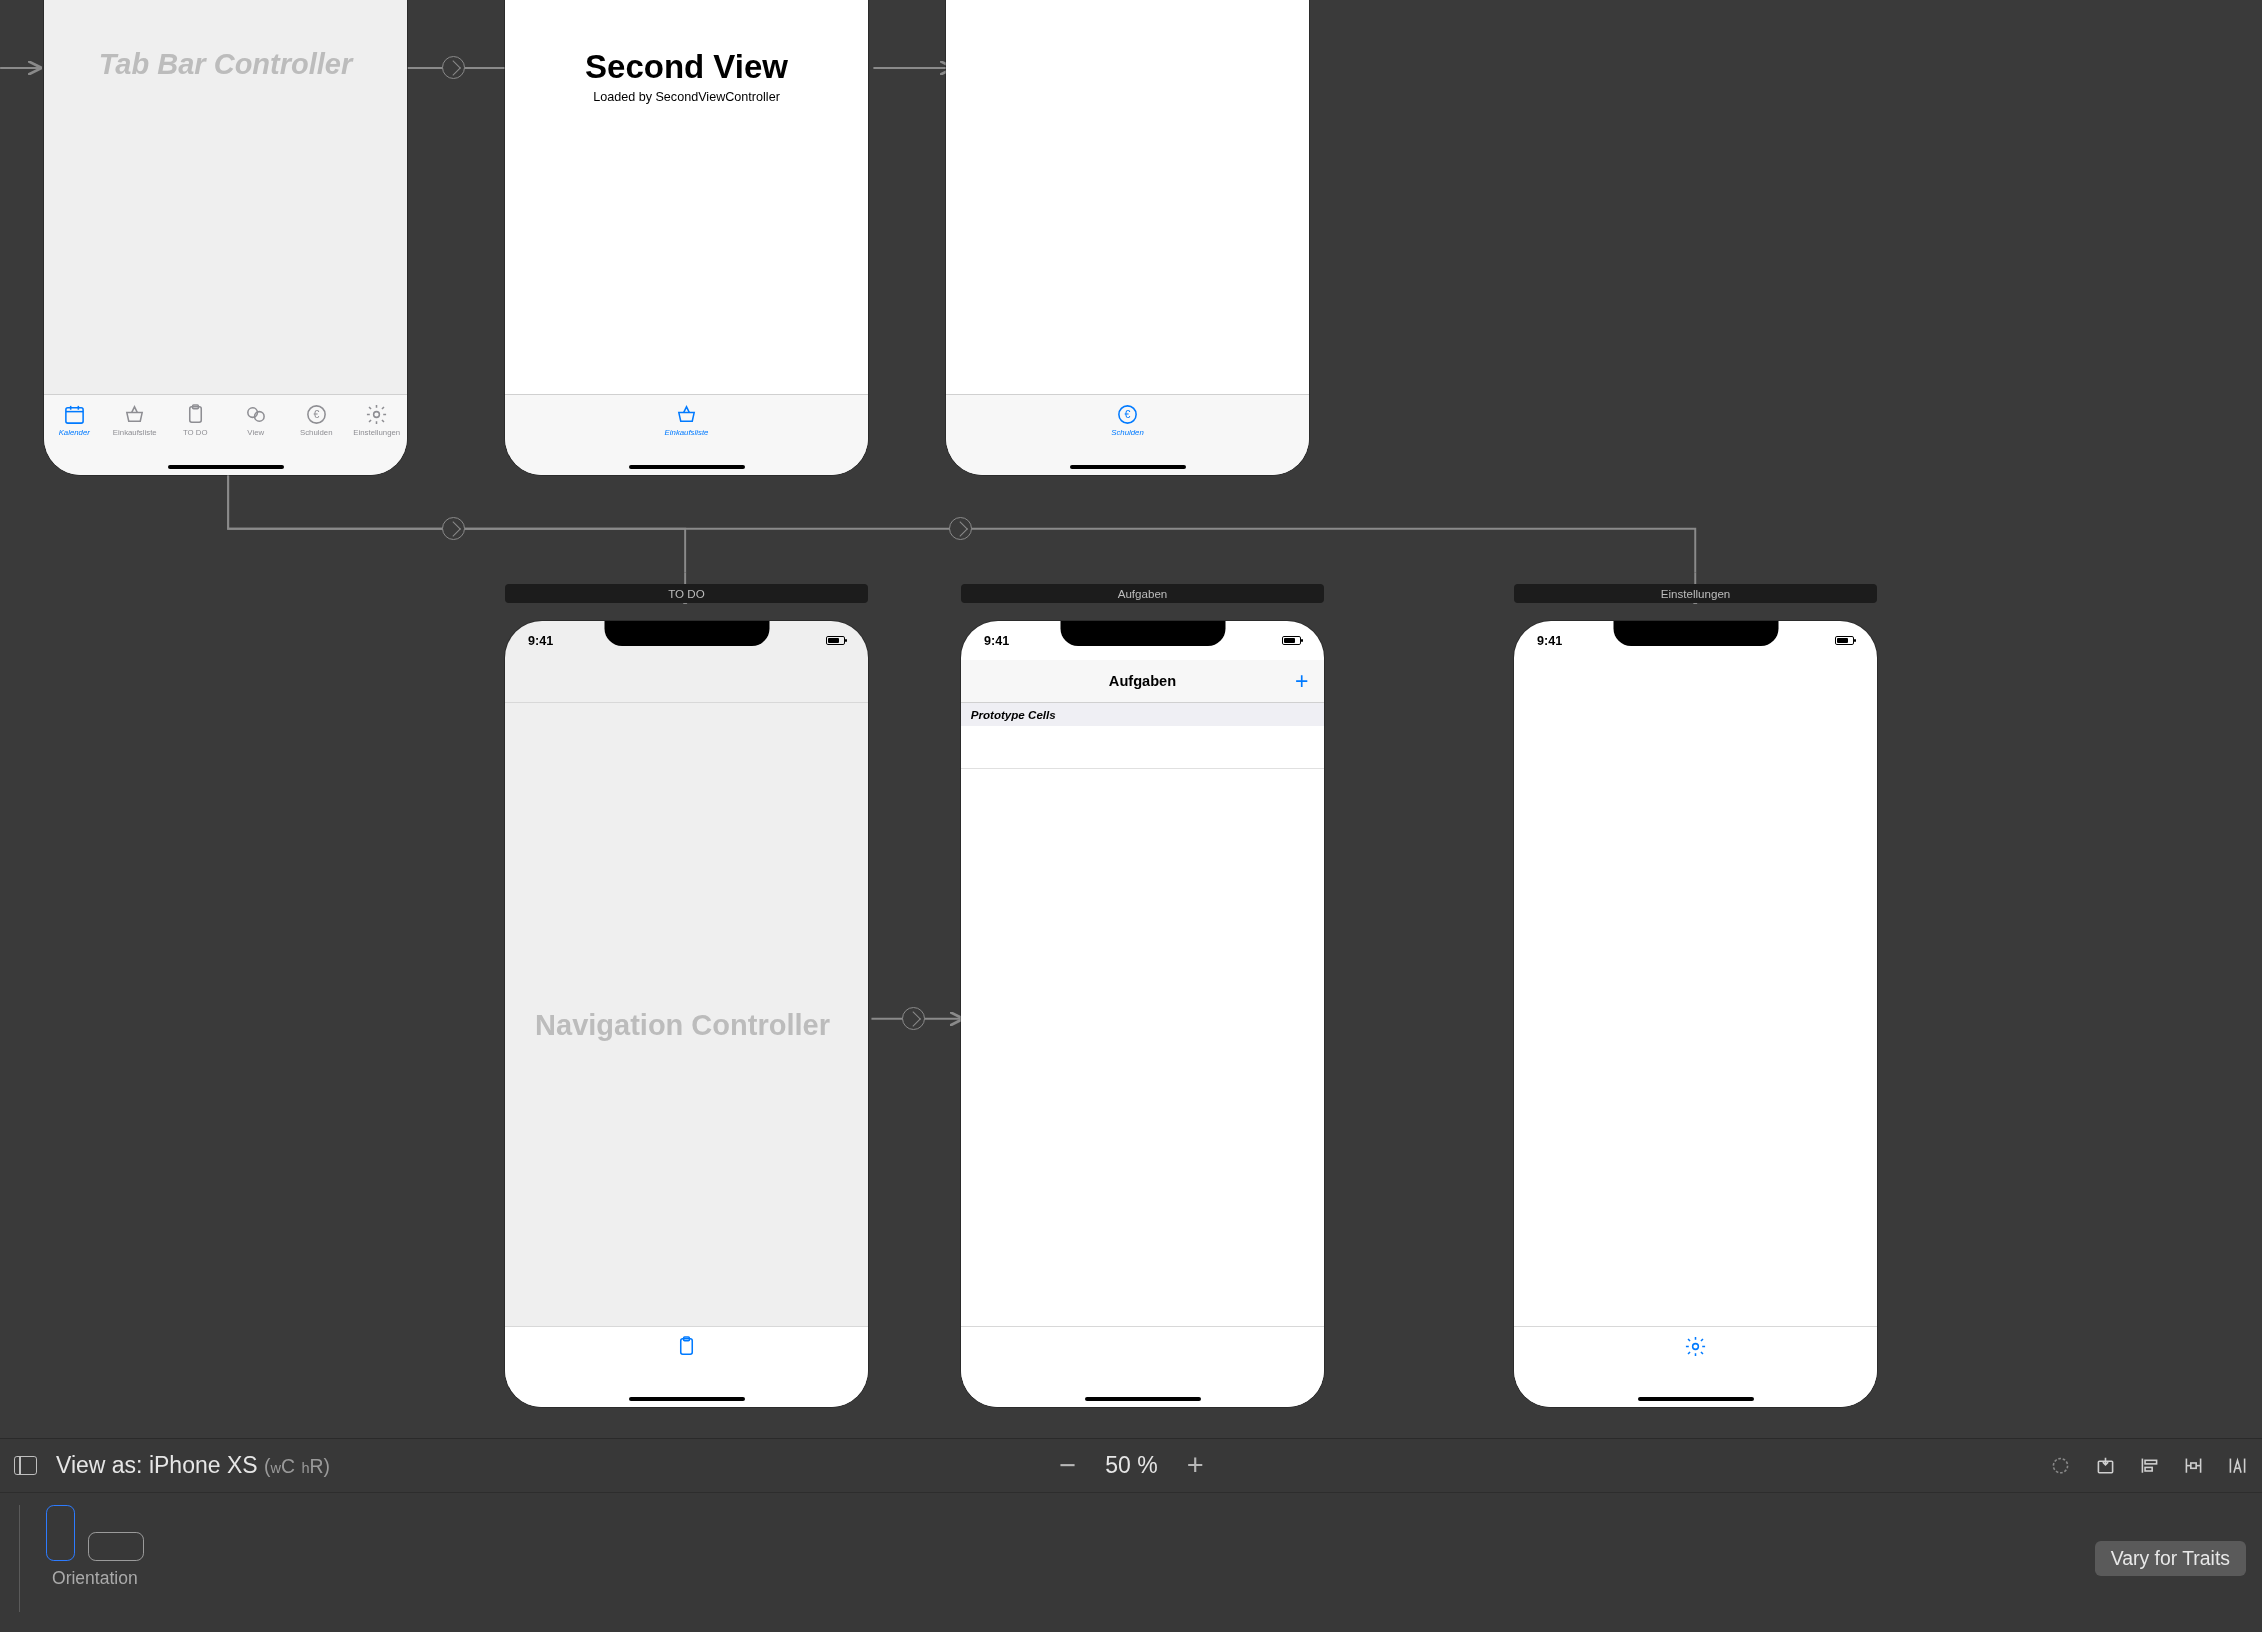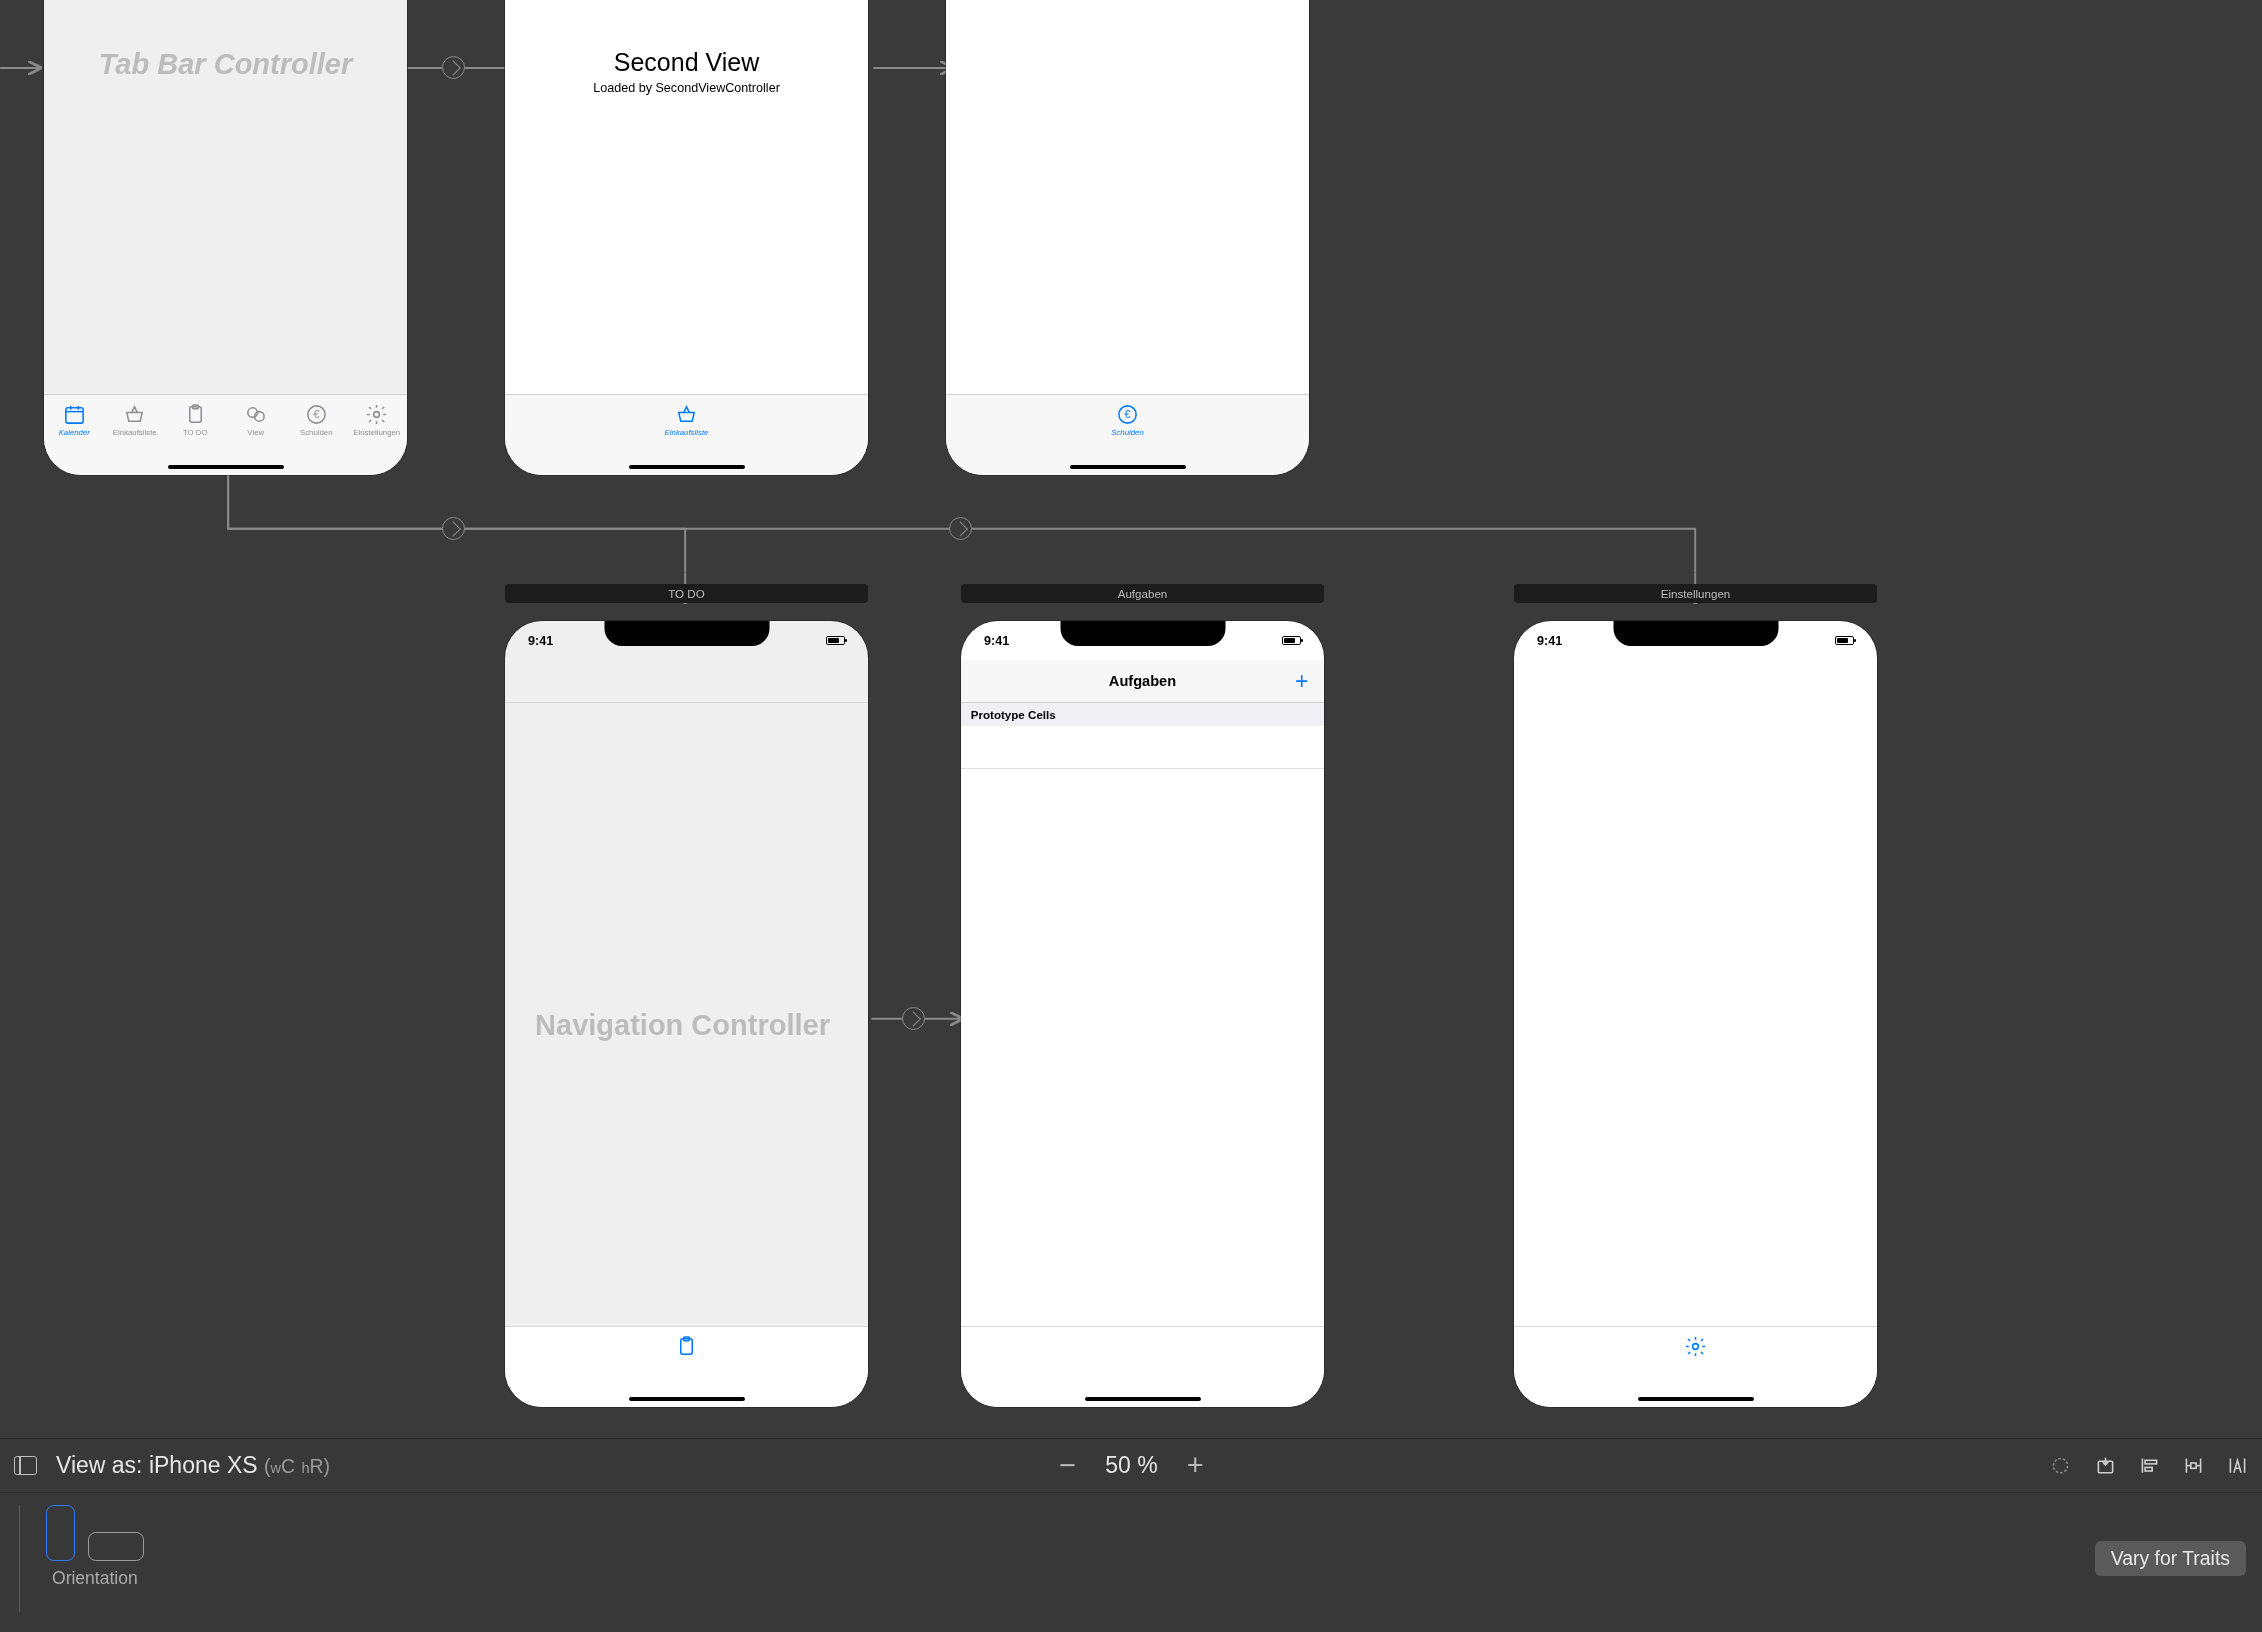--- a/index.html
+++ b/index.html
@@ -67,35 +67,35 @@
   .tabbar .tab { flex:1; display:flex; flex-direction:column; align-items:center; justify-content:flex-start; padding-top:7.8px; gap:1.9px; }
   .tabbar .tab .ico { width:23px; height:23px; }
   .tabbar .tab .lbl { font-size:7.8px; color:#8e8e93; }
   .tabbar .tab.active .lbl { color:#007aff;font-style:italic; }
   .tabbar .tab.active .ico { color:#007aff; }
   .tabbar .tab .ico { color:#8e8e93; }
 
   .controller-title { color:#bcbcbc; font-size:29px; font-weight:600; text-align:center; }
   .controller-sub { color:#bcbcbc; font-size:17.5px; text-align:center; margin-top:5.8px; }
 
-  .big-title { color:#000; font-size:25px; font-weight:400; text-align:center; }
+  .big-title { color:#000; font-size:33px; font-weight:700; text-align:center; }
   .sub-title { color:#000; font-size:12.6px; text-align:center; margin-top:3.9px; }
 
   .navbar {
     position:absolute; top:39px; left:0; right:0; height:43px;
     background:#f7f7f7; border-bottom:1px solid #d0d0d0;
     display:flex; align-items:center; justify-content:center;
   }
   .navbar .title { font-size:14.6px; font-weight:600; color:#000; }
   .navbar .plus { position:absolute; right:15.5px; color:#007aff; font-size:23px; font-weight:300; }
 
   .proto-header {
     position:absolute; top:82px; left:0; right:0; height:23px;
     background:#efeff4; color:#000; font-size:11.6px; font-weight:600;
-    padding-left:9.7px; display:flex; align-items:center;
+    padding-left:9.7px; display:flex; align-items:center;font-style:italic;
   }
   .proto-cell {
     position:absolute; top:105px; left:0; right:0; height:43px;
     background:#fff; border-bottom:1px solid #e0e0e0;
   }
   .tbl-placeholder {
     position:absolute; top:147px; left:0; right:0; bottom:81px;
     background:#e9e9e9;
   }
 

